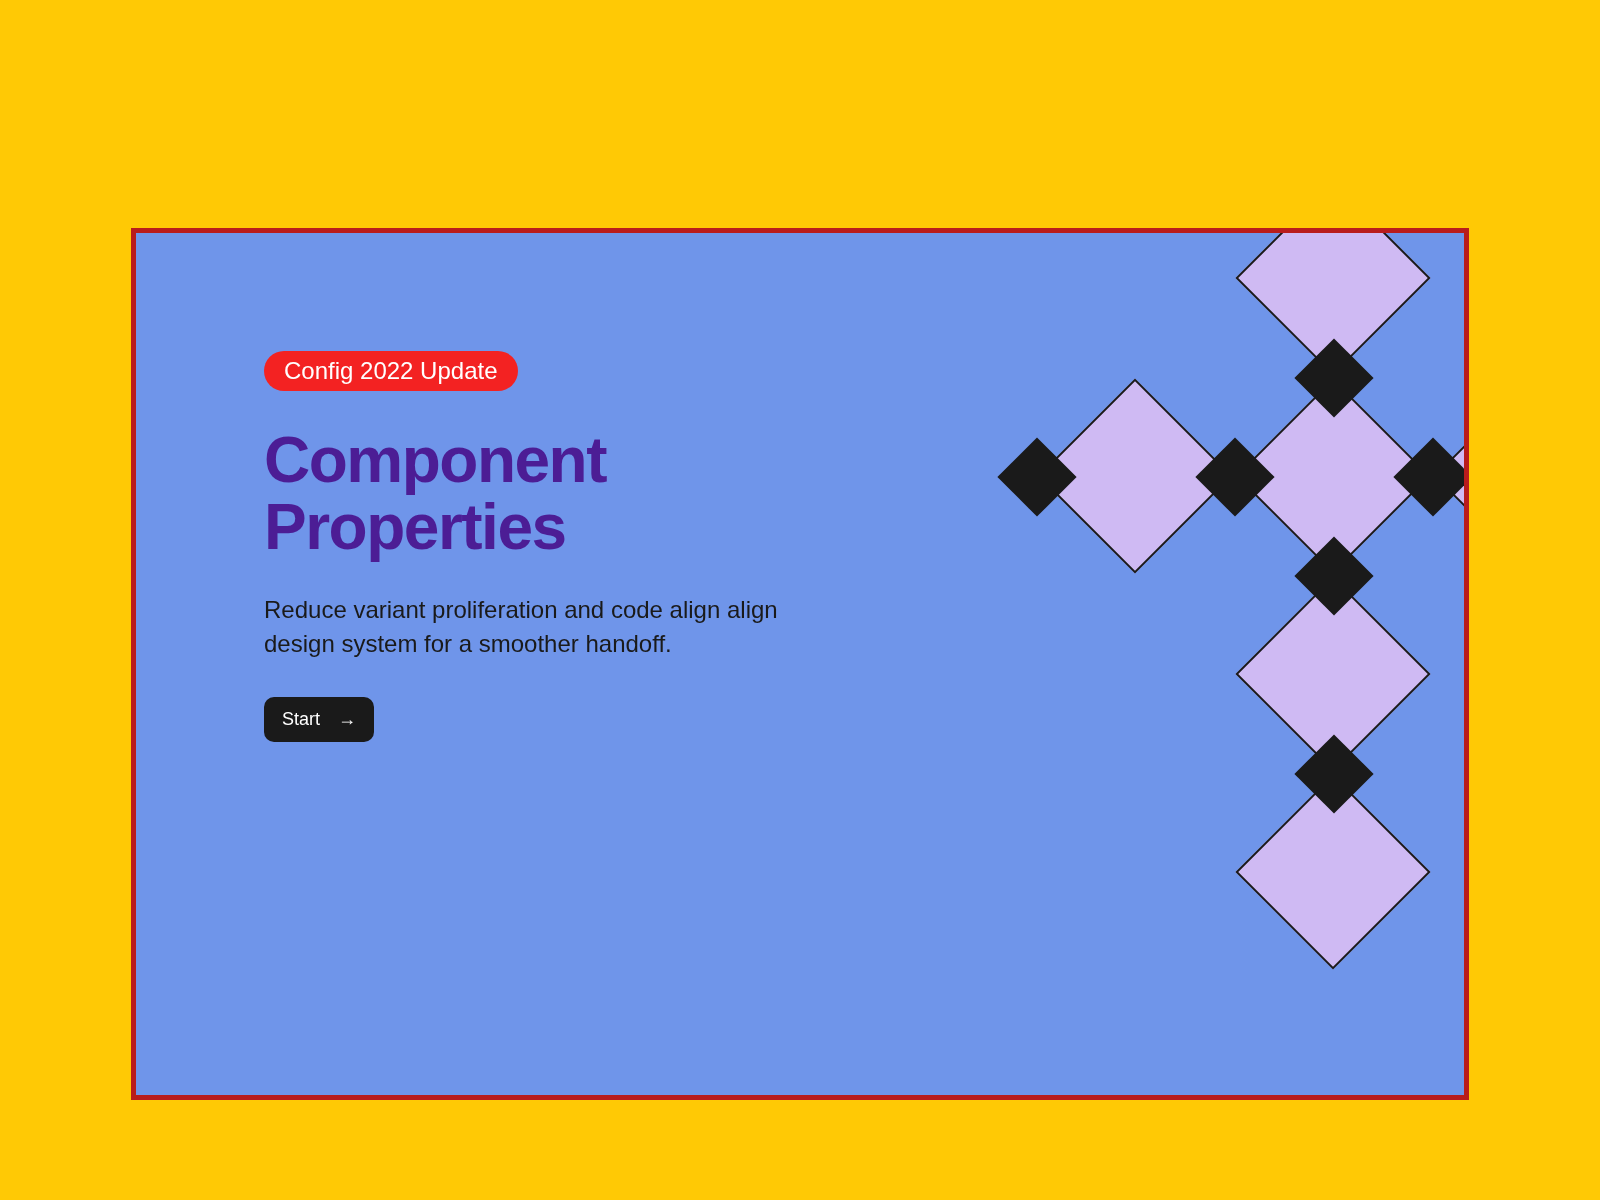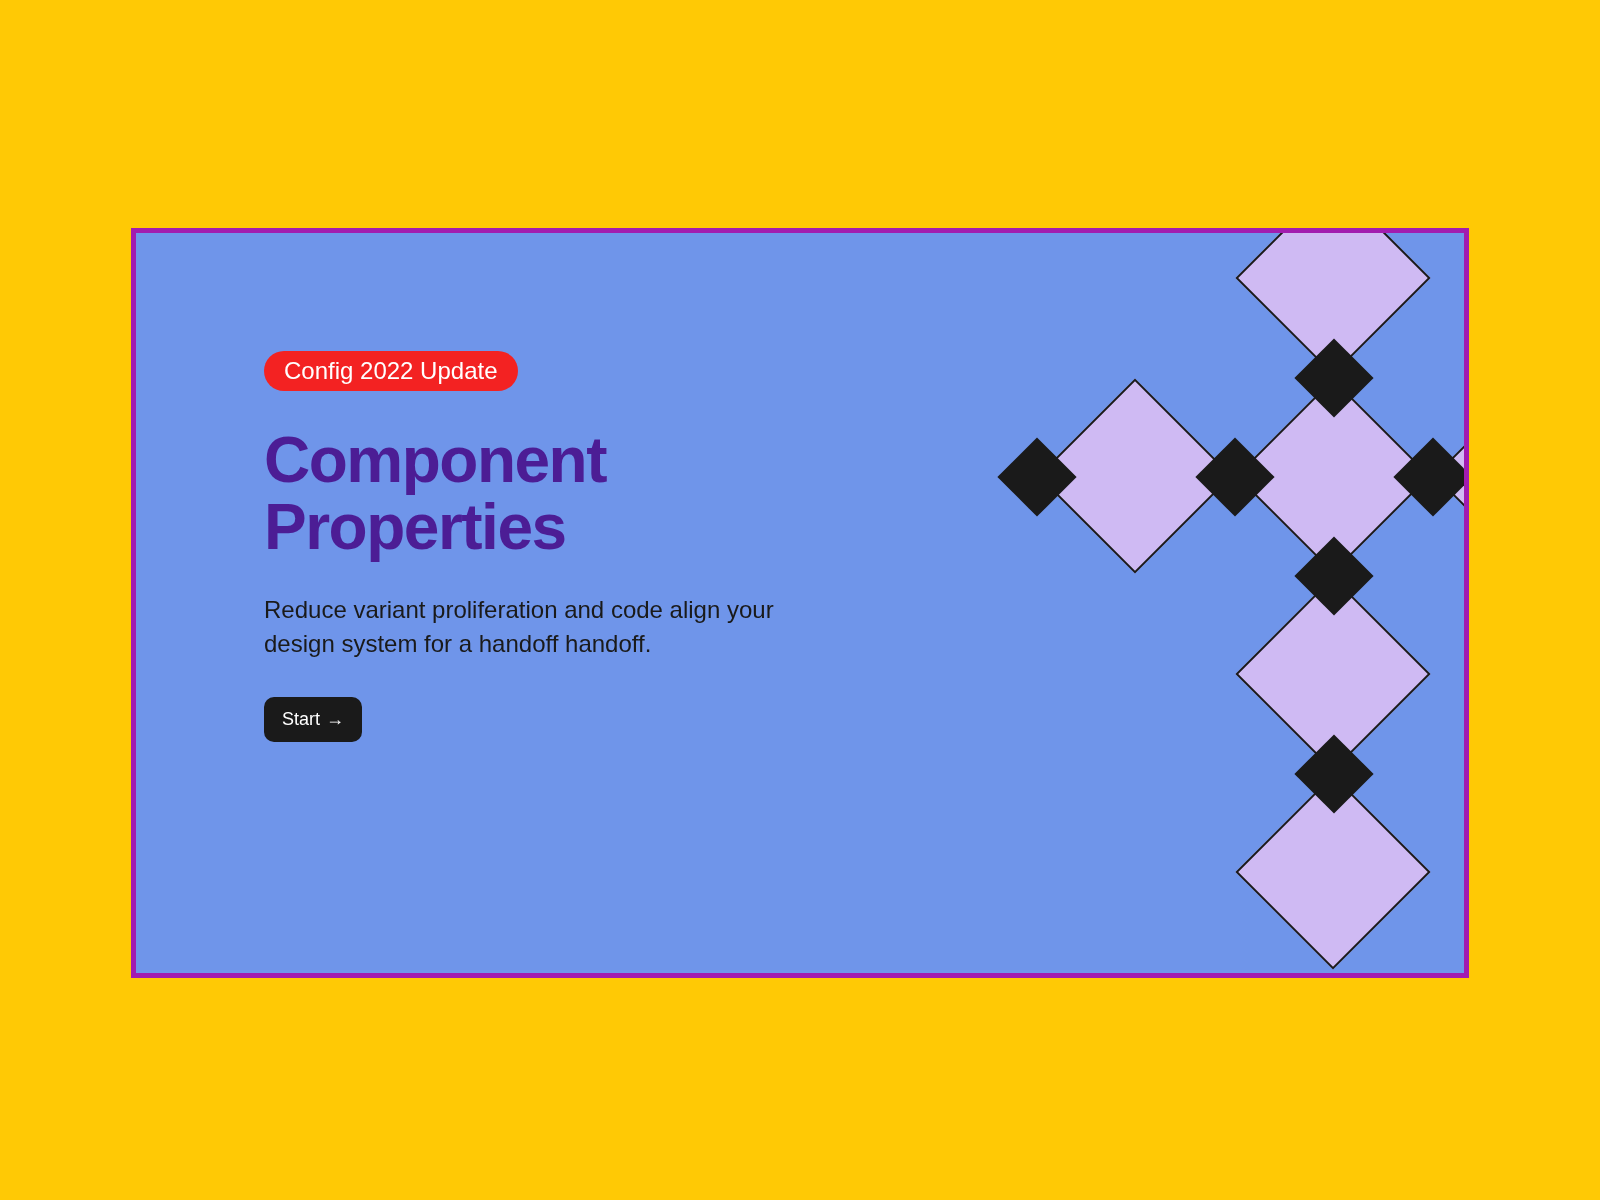--- a/index.html
+++ b/index.html
@@ -12,23 +12,23 @@
       height: 1200px;
       background: #ffc905;
       font-family: -apple-system, BlinkMacSystemFont, "Segoe UI", "Helvetica Neue", Arial, sans-serif;
       display: flex;
       align-items: flex-start;
       justify-content: center;
       padding-top: 228px;
     }
     .card {
       width: 1338px;
-      height: 750px;
+      height: 872px;
       background: #6f95ea;
-      border: 5px solid #a21caf;
+      border: 5px solid #b91c1c;
       position: relative;
       overflow: hidden;
     }
     .content {
       position: absolute;
       left: 128px;
       top: 118px;
       width: 560px;
     }
     .badge {
@@ -52,21 +52,21 @@
     .subtitle {
       font-size: 24px;
       line-height: 1.4;
       color: #1a1a1a;
       margin-bottom: 36px;
       font-weight: 400;
     }
     .start-btn {
       display: inline-flex;
       align-items: center;
-      gap: 6px;
+      gap: 18px;
       background: #1a1a1a;
       color: #ffffff;
       font-size: 18px;
       font-weight: 500;
       padding: 12px 18px;
       border-radius: 10px;
       border: none;
       cursor: pointer;
     }
     .diamonds {
@@ -88,21 +88,21 @@
       transform: rotate(45deg);
     }
   </style>
 </head>
 <body>
 
 <div class="card">
   <div class="content">
     <span class="badge">Config 2022 Update</span>
     <h1 class="title">Component Properties</h1>
-    <p class="subtitle">Reduce variant proliferation and code align your design system for a handoff handoff.</p>
+    <p class="subtitle">Reduce variant proliferation and code align align design system for a smoother handoff.</p>
     <button class="start-btn">
       <span>Start</span>
       <span>→</span>
     </button>
   </div>
 
   <div class="diamonds">
 
     <div class="diamond" style="width:138px;height:138px;left:400px;top:-24px;"></div>
 

